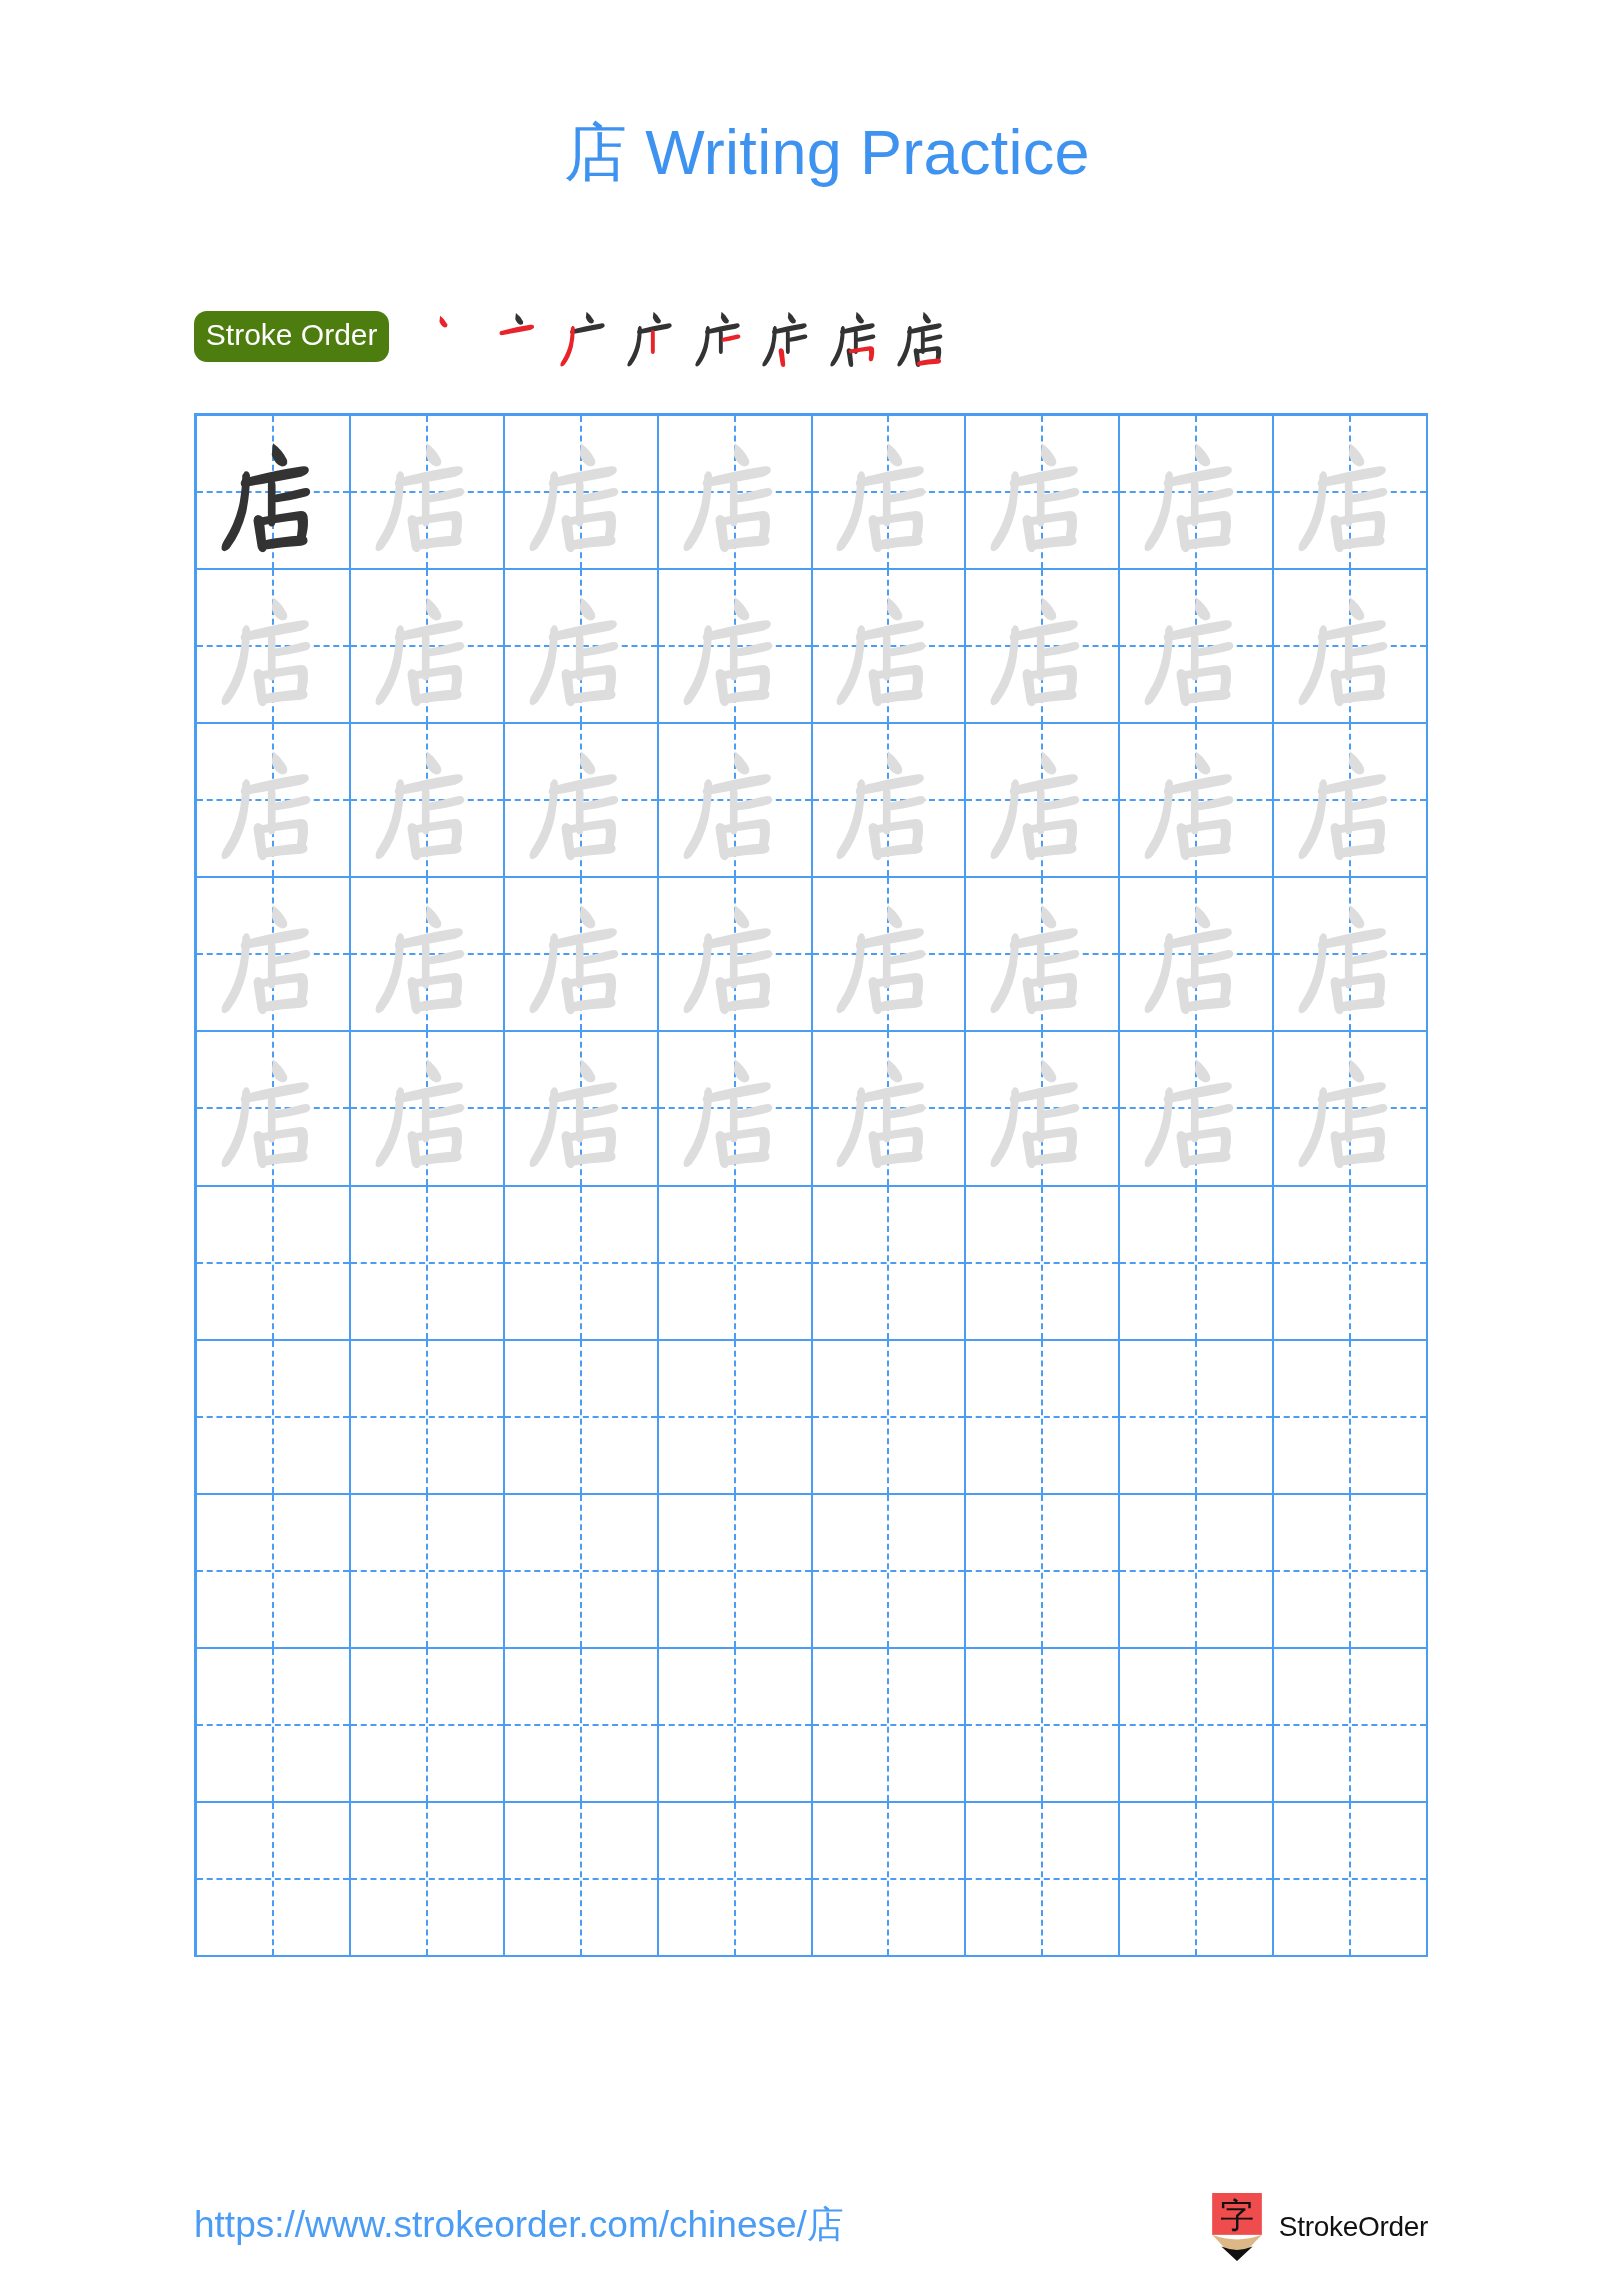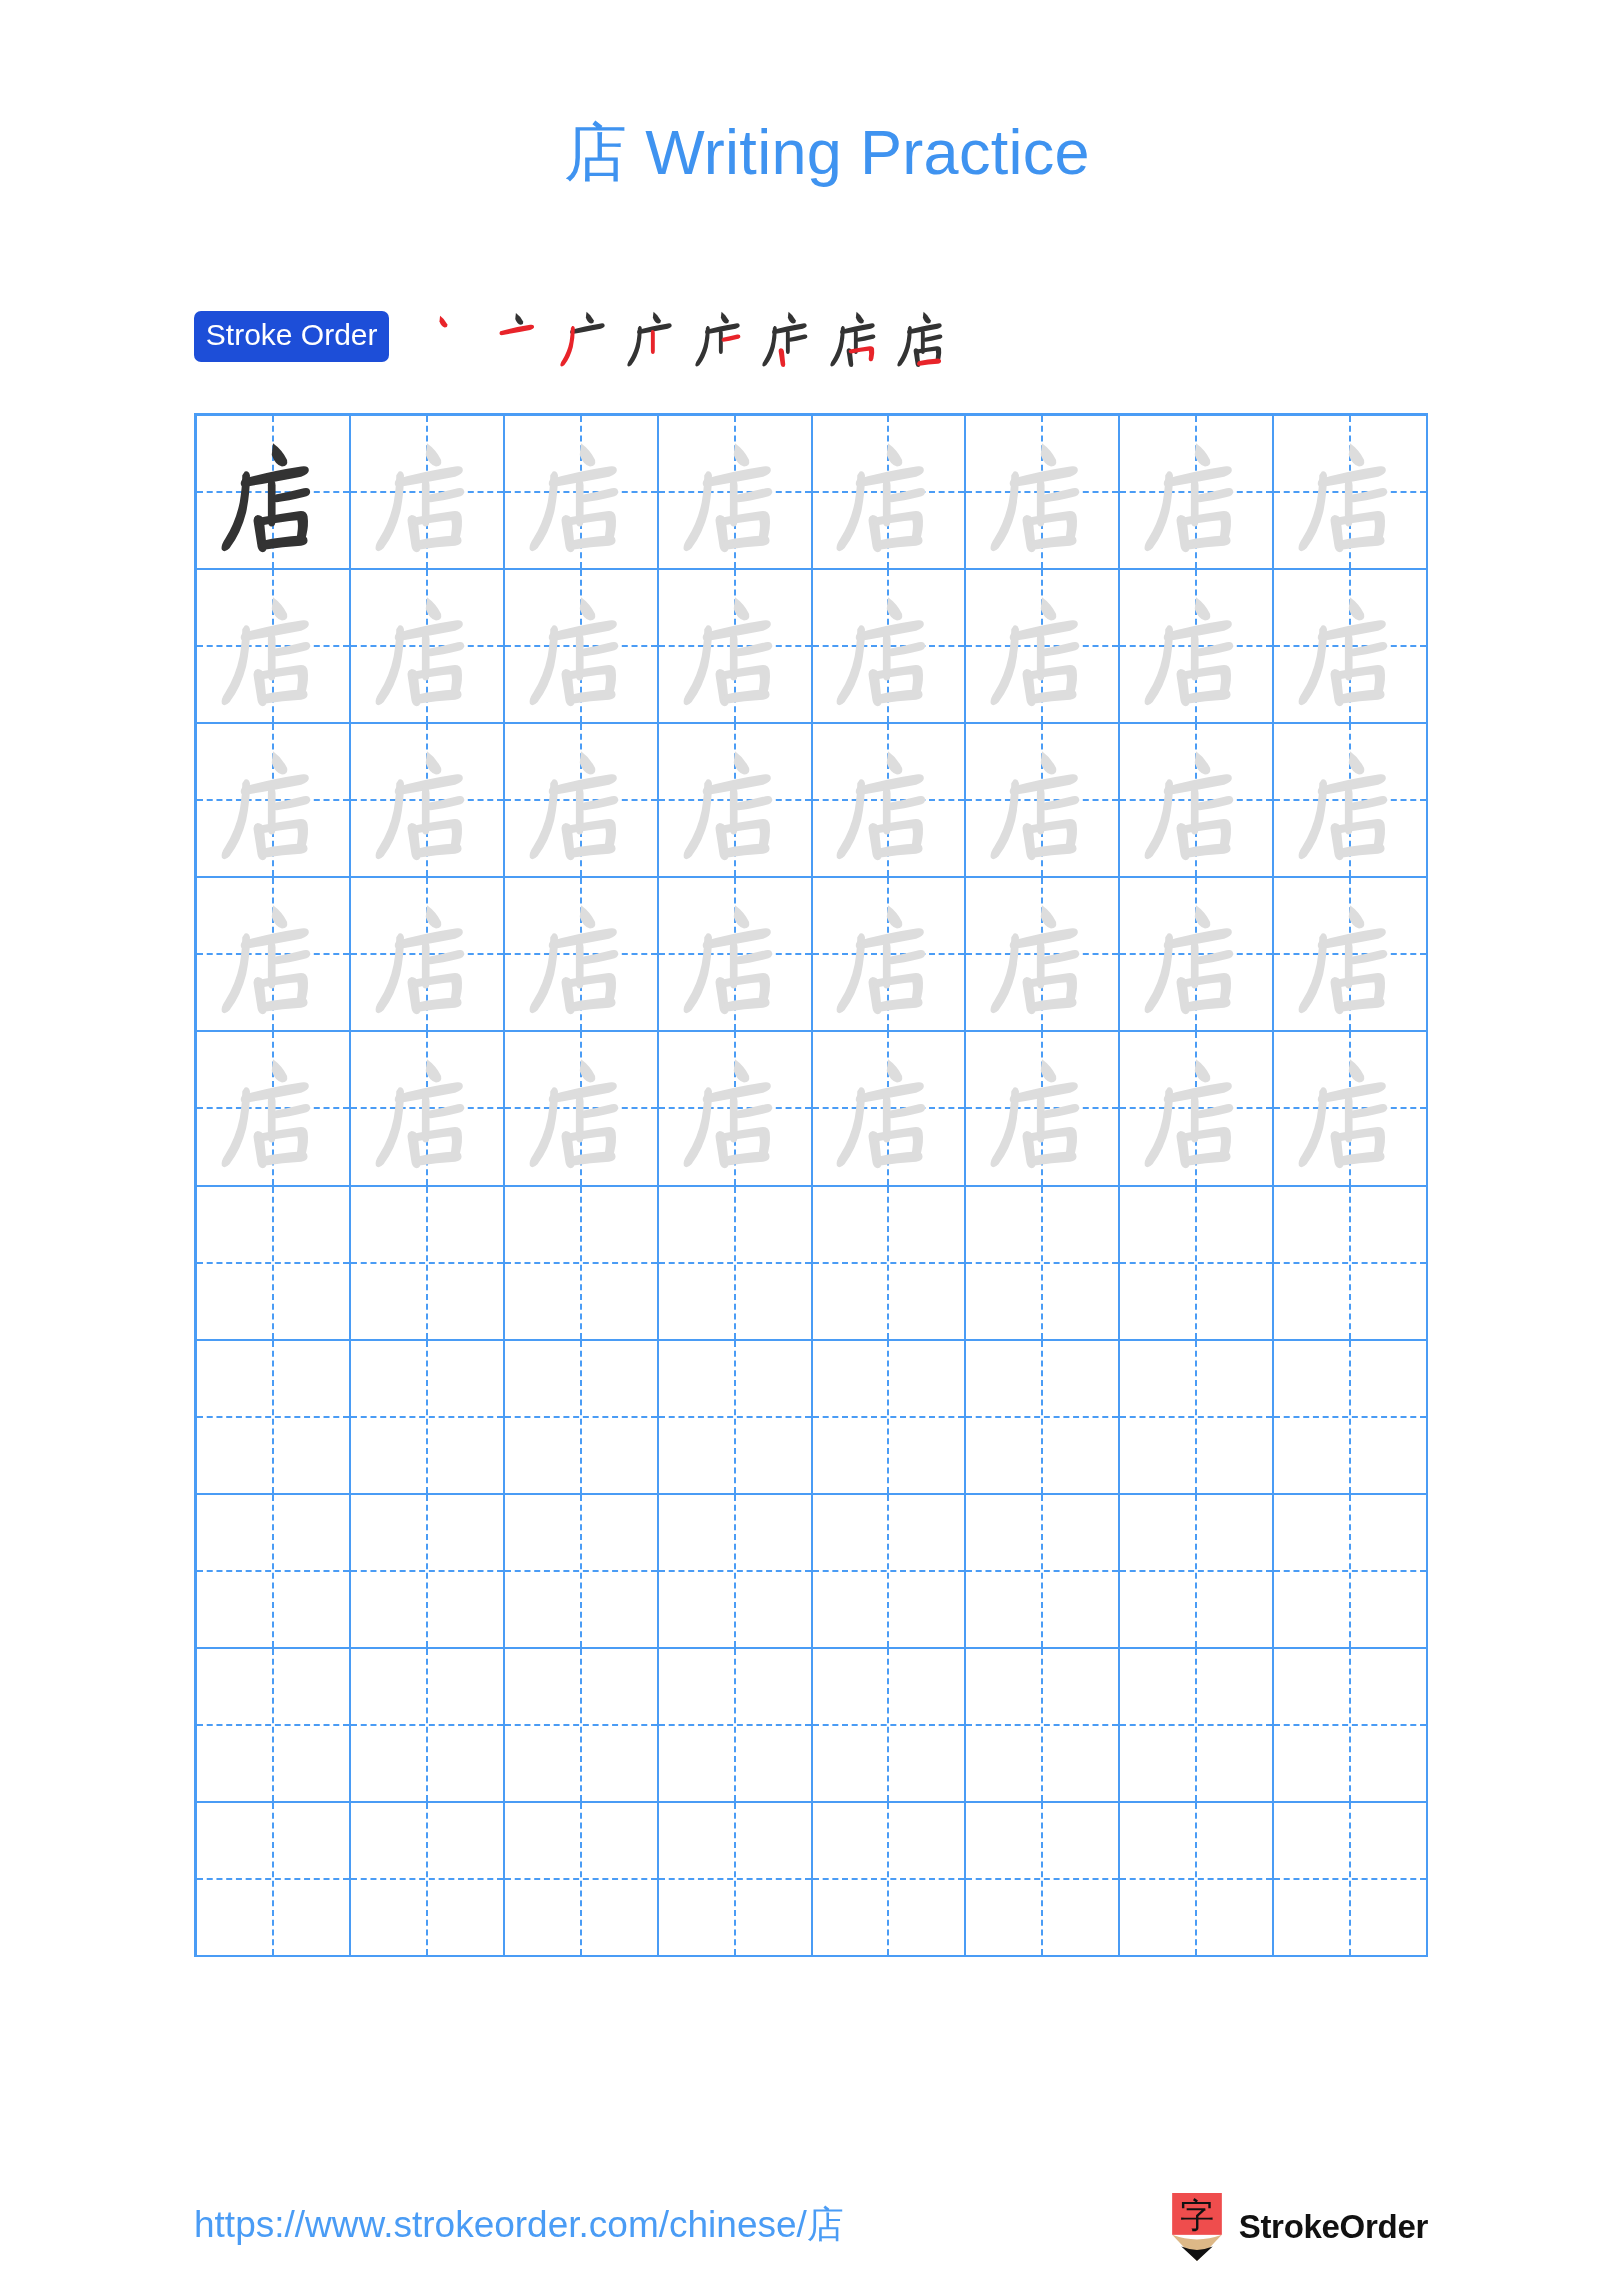--- a/index.html
+++ b/index.html
@@ -33,26 +33,26 @@
   
   #stroke-order-row {
     position: absolute;
     top: 305px;
     left: 194px;
     height: 63px;
     display: flex;
     align-items: center;
   }
   #stroke-order-badge {
-    background: #1d4ed8;
+    background: #4d7c0f;
     color: #ffffff;
     font-size: 30px;
     line-height: 1;
     padding: 9.2px 11.8px 11.8px 11.8px;
-    border-radius: 7px;
+    border-radius: 13px;
     white-space: nowrap;
   }
   #stroke-steps {
     display: flex;
     align-items: center;
     margin-left: 29px;
   }
   .stroke-step {
     width: 65px;
     height: 65px;
@@ -152,22 +152,22 @@
     align-items: center;
     height: 72px;
   }
   #brand-logo {
     width: 50px;
     height: 68px;
     margin-right: 17px;
     flex: none;
   }
   #brand-name {
-    font-size: 33px;
-    font-weight: bold;
+    font-size: 28px;
+    font-weight: normal;
     color: #111111;
     letter-spacing: -0.3px;
     white-space: nowrap;
   }
 </style>
 </head>
 <body>
 
 <div id="title">店 Writing Practice</div>
 

